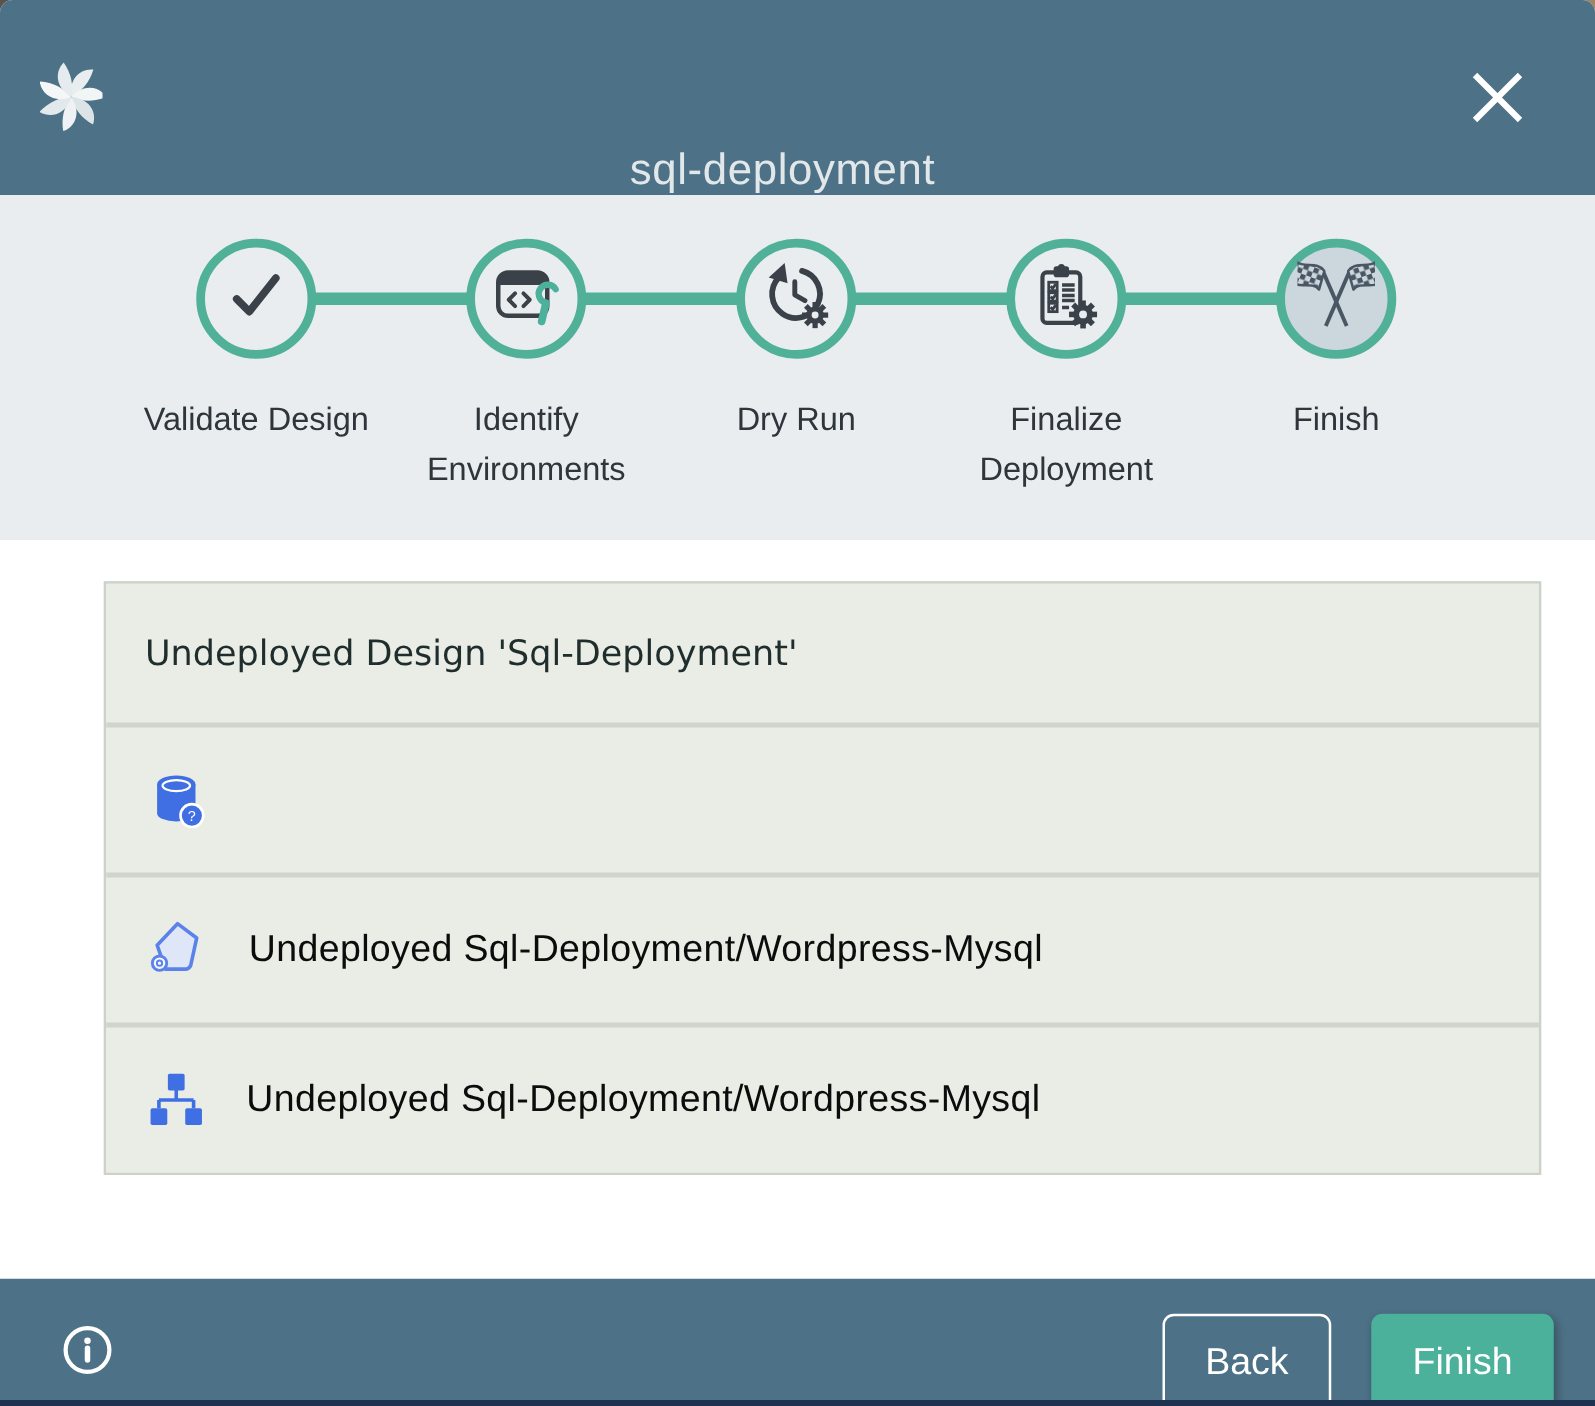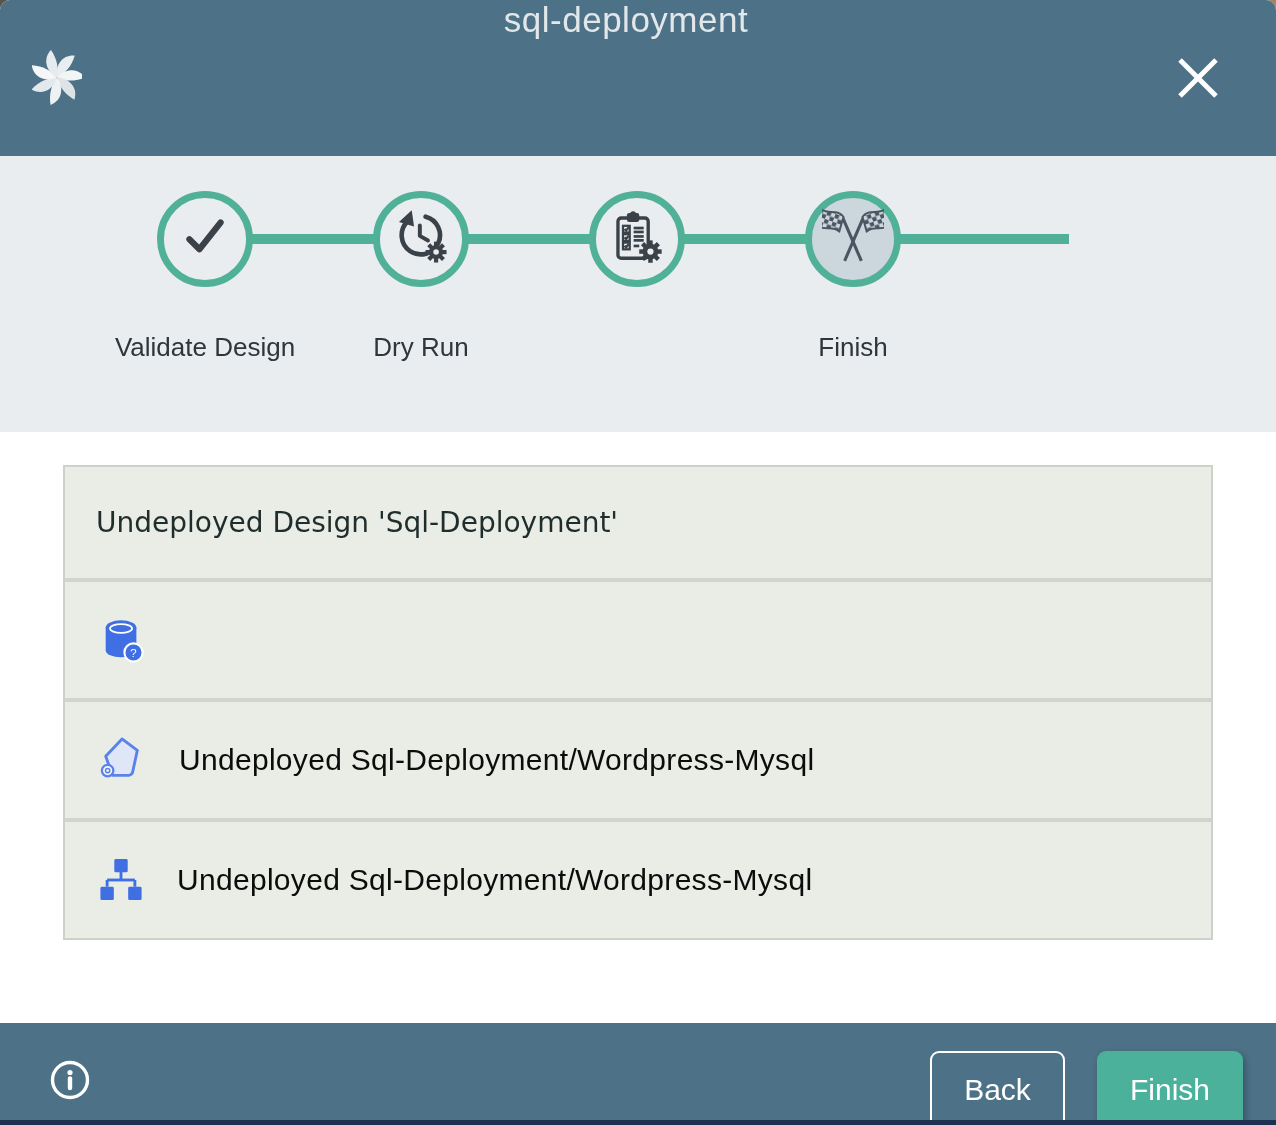--- a/index.html
+++ b/index.html
@@ -9,47 +9,47 @@
     background:linear-gradient(90deg,#59534b,#a08565);
   }
   .app {
     position:relative; width:1276px; height:1125px;
     border-radius:10px 10px 0 0; overflow:hidden; background:#fff;
   }
 
   
   .hdr {
     position:relative; height:156px; background:#4d7186;
-    display:flex; align-items:flex-start; justify-content:center;
+    display:flex; align-items:flex-end; justify-content:center;
   }
   .logo { position:absolute; left:32px; top:49px; width:50px; height:57px; }
   .hdr-title { font-size:35px; letter-spacing:.5px; color:#e2e7ea; margin-left:-24px; }
   .close-btn {
     position:absolute; right:56px; top:56px; width:44px; height:44px;
     background:none; border:none; cursor:pointer; padding:0; line-height:0;
   }
 
   
   .stepper { position:relative; height:276px; background:#e9edf0; }
   .track { position:absolute; left:205px; top:78px; width:864px; height:10px; background:#50b198; }
   .steps { position:relative; display:flex; padding-left:97px; }
   .step { width:216px; display:flex; flex-direction:column; align-items:center; }
   .circle {
     margin-top:35px; width:96px; height:96px; border-radius:50%;
     border:7px solid #50b198; background:#e9edf0;
     display:flex; align-items:center; justify-content:center;
   }
   .circle.active { background:#ccd6dd; }
   .step-label {
-    margin-top:40px; max-width:190px; text-align:center;
+    margin-top:28px; max-width:190px; text-align:center;
     font-size:26px; line-height:40px; color:#2e353b;
   }
 
   
-  .content { height:558px; background:#fff; }
+  .content { height:558px; background:#fff;padding-left:20px; }
   .panel {
     margin:33px 63px 0 63px; width:1150px;
     border:2px solid #ccd1c9; background:#e9ede5;
   }
   .prow { display:flex; align-items:center; background:#e9ede5; }
   .prow + .prow { border-top:4px solid #d0d4cc; }
   .prow-header {
     height:111px; padding-left:31px;
     font-family:"DejaVu Sans", sans-serif; font-size:28px; color:#1f2d2d;
   }
@@ -112,20 +112,35 @@
         <div class="circle">
           <span>
             <svg viewBox="0 0 52 52" width="58" height="58">
               <polyline points="12,28 21,37 40,13" fill="none" stroke="#3a4149" stroke-width="5.5" stroke-linecap="round" stroke-linejoin="round"></polyline>
             </svg>
           </span>
         </div>
         <div class="step-label">Validate Design</div>
       </div>
 
+      <div class="step">
+        <div class="circle">
+          <span>
+            <svg viewBox="0 0 50 48" width="56" height="54">
+              <rect x="5" y="7" width="35" height="31" rx="7" fill="none" stroke="#3a4149" stroke-width="3.2"></rect>
+              <path d="M12,7 h21 a7,7 0 0 1 7,7 v2 H5 v-2 a7,7 0 0 1 7,-7 z" fill="#3a4149"></path>
+              <polyline points="17,22 12.5,26.5 17,31" fill="none" stroke="#3a4149" stroke-width="2.8" stroke-linecap="round" stroke-linejoin="round"></polyline>
+              <polyline points="23,22 27.5,26.5 23,31" fill="none" stroke="#3a4149" stroke-width="2.8" stroke-linecap="round" stroke-linejoin="round"></polyline>
+              <path d="M46,19 a6.5,6.5 0 1 0 -7.5,9.5" fill="none" stroke="#4bb19b" stroke-width="4.5" stroke-linecap="round"></path>
+              <line x1="39" y1="29" x2="36" y2="42" stroke="#4bb19b" stroke-width="5.5" stroke-linecap="round"></line>
+            </svg>
+          </span>
+        </div>
+        <div class="step-label">Identify Environments</div>
+      </div>
 
       <div class="step">
         <div class="circle">
           <span>
             <svg viewBox="0 0 50 50" width="58" height="58">
               <path d="M13,12 A16.5,16.5 0 1 0 29,7.5" fill="none" stroke="#3a4149" stroke-width="4" stroke-linecap="round"></path>
               <path d="M17,2 L6,12 L19,16 Z" fill="#3a4149"></path>
               <path d="M24,15 v9 l7,4" fill="none" stroke="#3a4149" stroke-width="3.4" stroke-linecap="round" stroke-linejoin="round"></path>
               <g transform="translate(38,38)">
                 <g fill="#3a4149">
@@ -171,20 +186,21 @@
                   <rect x="-2" y="-10" width="4" height="20" transform="rotate(45)"></rect>
                   <rect x="-2" y="-10" width="4" height="20" transform="rotate(90)"></rect>
                   <rect x="-2" y="-10" width="4" height="20" transform="rotate(135)"></rect>
                 </g>
                 <circle r="7" fill="#3a4149"></circle>
                 <circle r="2.8" fill="#e9edf0"></circle>
               </g>
             </svg>
           </span>
         </div>
+        <div class="step-label">Finalize Deployment</div>
       </div>
 
       <div class="step">
         <div class="circle active">
           <span>
             <svg viewBox="0 0 52 52" width="62" height="62">
               <defs>
                 <pattern id="chk" width="7" height="7" patternUnits="userSpaceOnUse">
                   <rect width="7" height="7" fill="#ccd6dd"></rect>
                   <rect width="3.5" height="3.5" fill="#4a5663"></rect>

